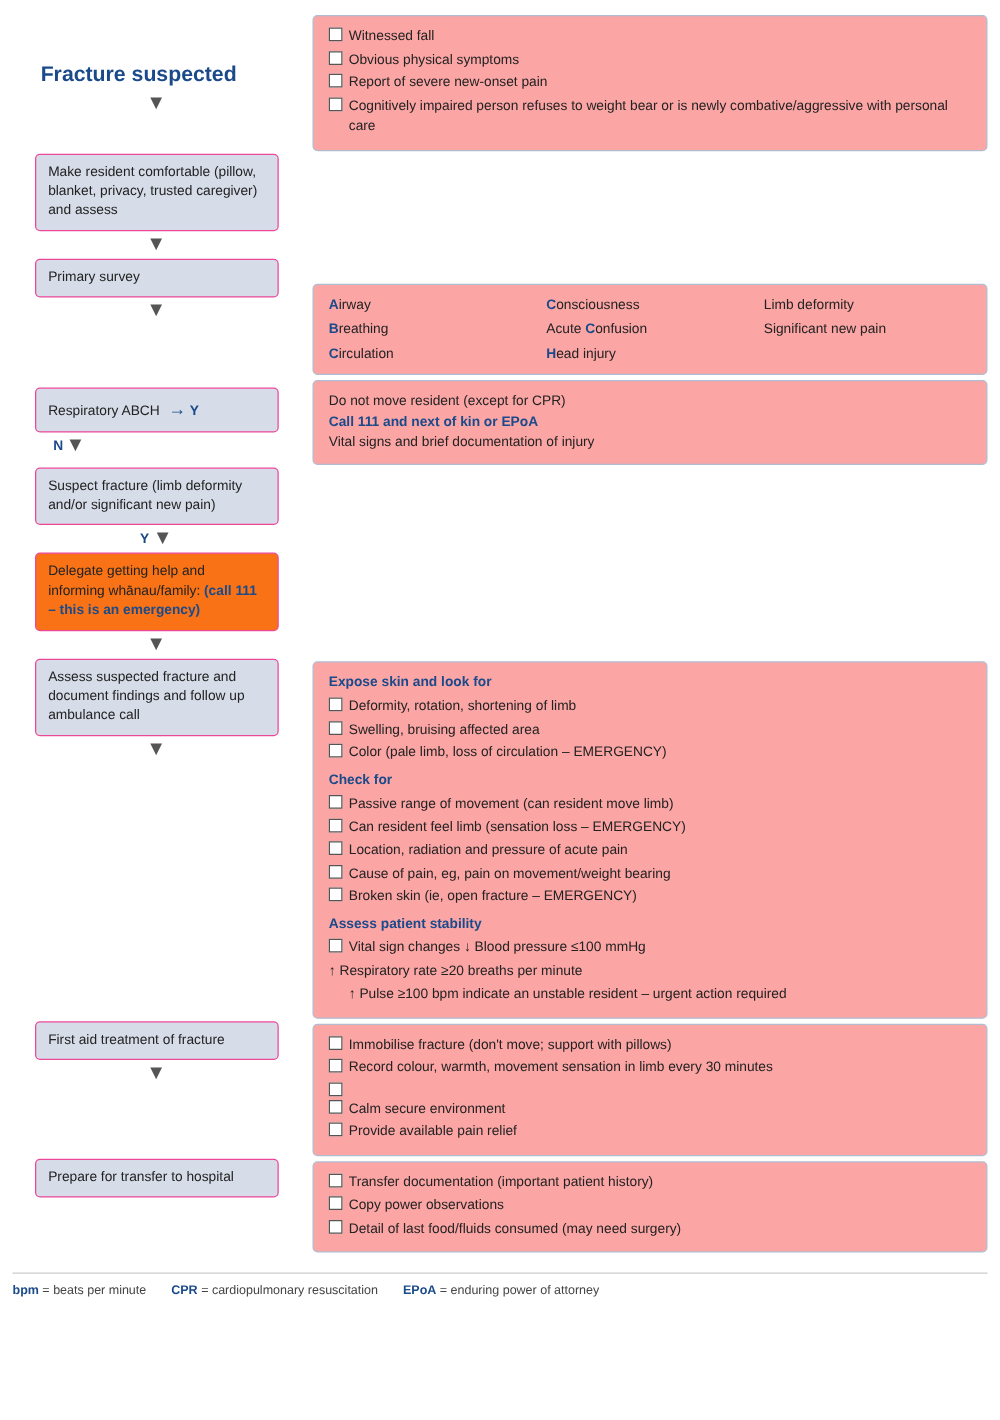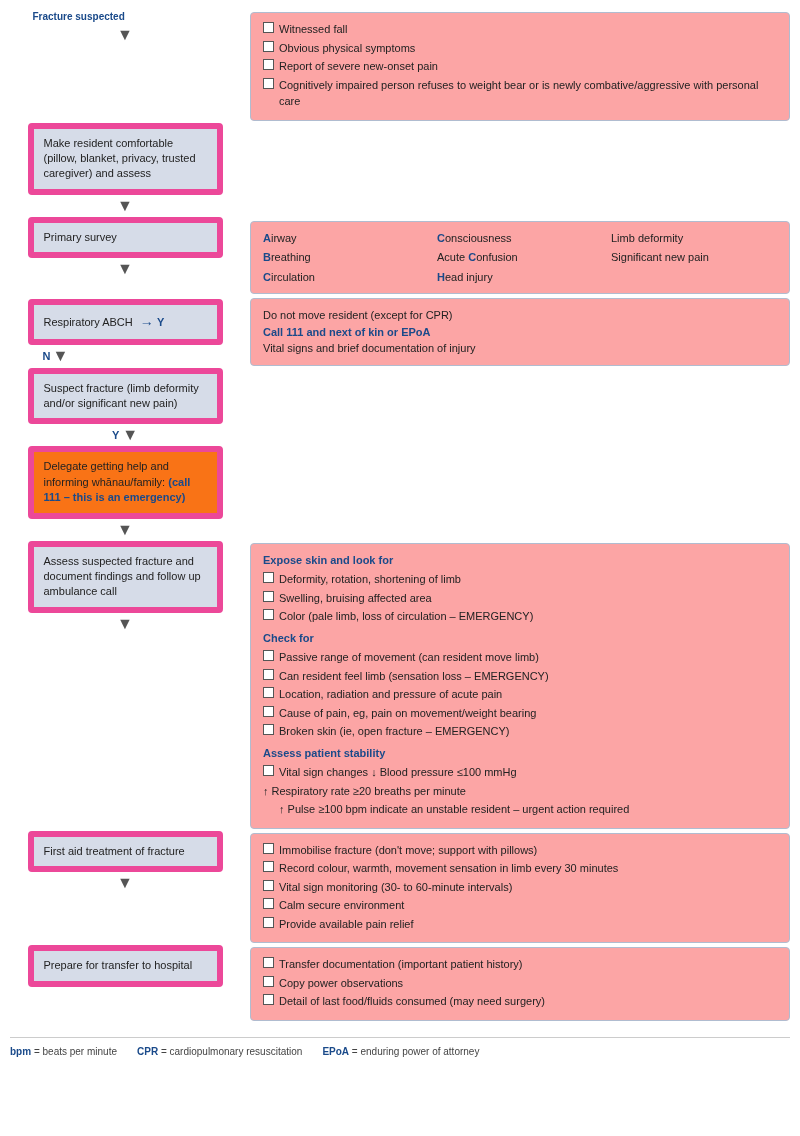--- a/index.html
+++ b/index.html
@@ -36,38 +36,39 @@
     .right-col {
       flex: 1;
       padding-left: 10px;
       display: flex;
       flex-direction: column;
       justify-content: center;
     }
     
     .left-box {
       background: #d6dce8;
-      border: 6px solid #ec4899;
+      border: 1px solid #ec4899;
       border-radius: 4px;
       padding: 7px 10px;
       width: 195px;
       text-align: left;
       font-size: 11px;
       line-height: 1.4;
       position: relative;
     }
     .left-box.title-box {
       background: #fff;
       border: none;
       font-weight: bold;
-      font-size: 10px;
+      font-size: 17px;
       color: #1a4a8a;
       text-align: left;
       padding: 0 0 0 5px;
       width: 195px;
+      margin-top: 38px;
     }
     .left-box.emergency-box {
       background: #f97316;
     }
     
     .right-box {
       background: #fca5a5;
       border: 1px solid #b0bcd0;
       border-radius: 4px;
       padding: 8px 12px;
@@ -169,21 +170,21 @@
   </div>
 
   <div class="flow-row">
     <div class="left-col">
       <div class="left-box">
         <span>Primary survey</span>
       </div>
       <div class="arrow-down">▼</div>
     </div>
     <div class="right-col">
-      <div class="right-box" style="margin-top:4px;">
+      <div class="right-box" style="margin-top:20px;">
         <div style="display:grid; grid-template-columns: 1fr 1fr 1fr; gap: 3px 8px; font-size:11px;">
           <div><span class="bold-letter blue-bold">A</span>irway</div>
           <div><span class="bold-letter blue-bold">C</span>onsciousness</div>
           <div>Limb deformity</div>
           <div><span class="bold-letter blue-bold">B</span>reathing</div>
           <div>Acute <span class="blue-bold">C</span>onfusion</div>
           <div>Significant new pain</div>
           <div><span class="bold-letter blue-bold">C</span>irculation</div>
           <div><span class="blue-bold">H</span>ead injury</div>
           <div></div>
@@ -306,21 +307,20 @@
         <div class="check-item">
             <span class="cb"></span>
             <span>Immobilise fracture (don't move; support with pillows)</span>
           </div>
         <div class="check-item">
             <span class="cb"></span>
             <span>Record colour, warmth, movement sensation in limb every 30 minutes</span>
           </div>
         <div class="check-item">
             <span class="cb"></span>
-            <span>Vital sign monitoring (30- to 60-minute intervals)</span>
           </div>
         <div class="check-item">
             <span class="cb"></span>
             <span>Calm secure environment</span>
           </div>
         <div class="check-item">
             <span class="cb"></span>
             <span>Provide available pain relief</span>
           </div>
       </div>

